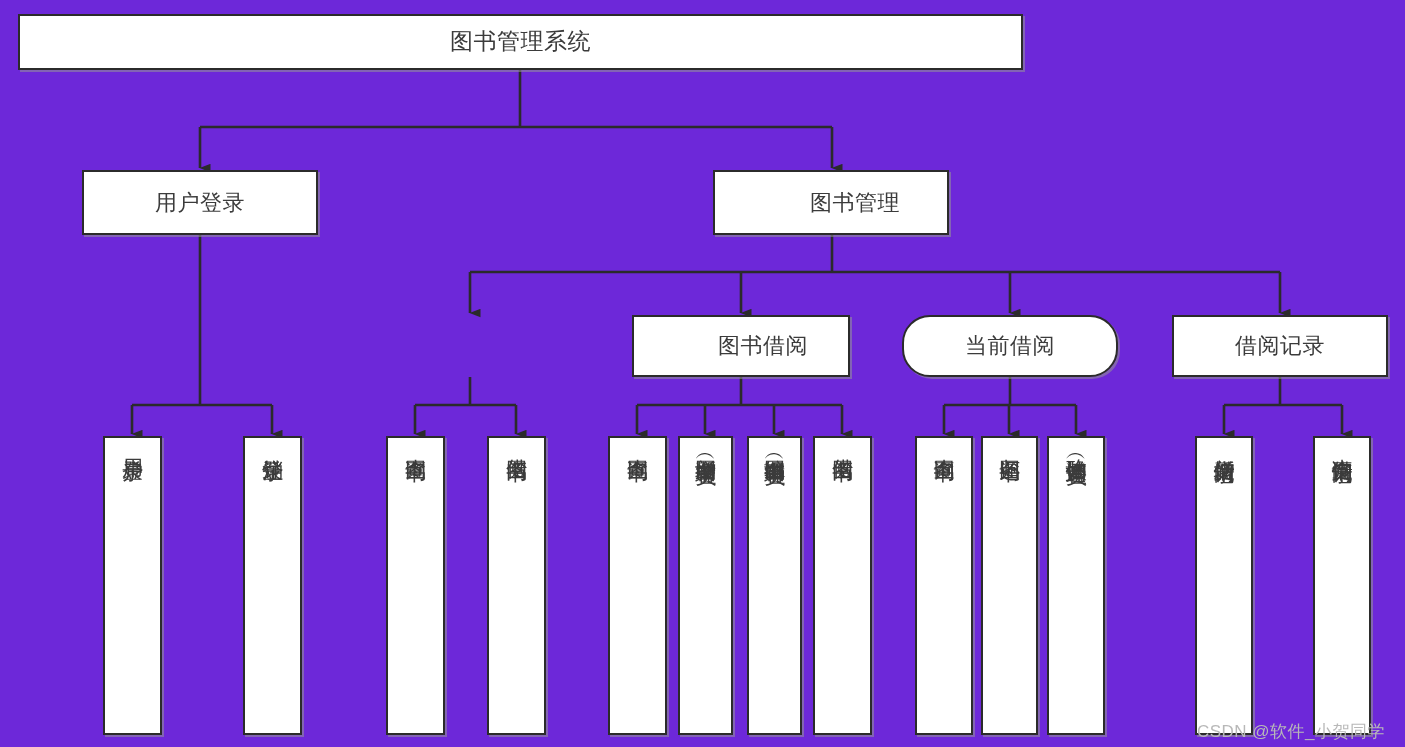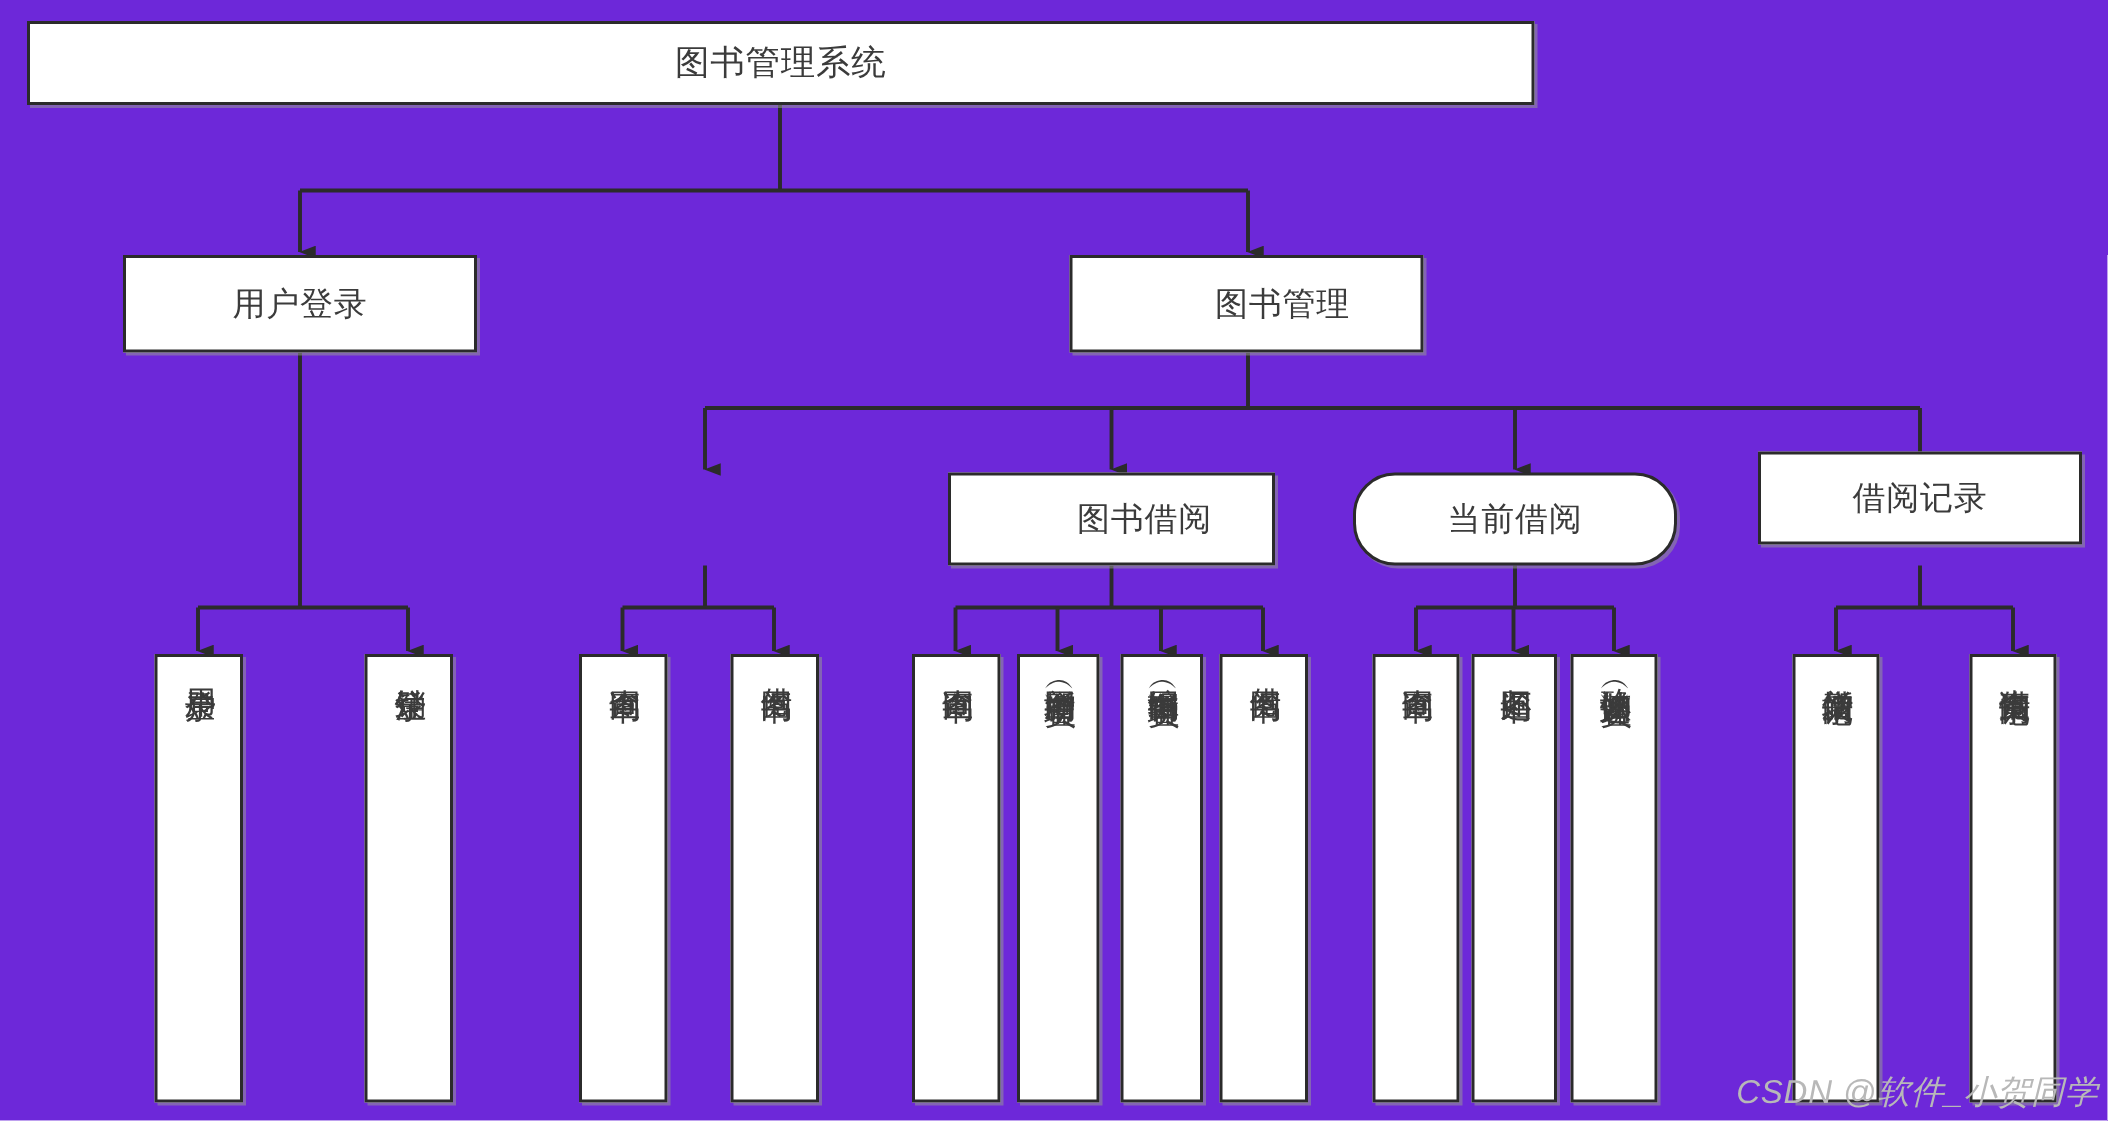--- a/index.html
+++ b/index.html
@@ -55,27 +55,26 @@
     line-height: 1.26;
     letter-spacing: 1px;
     white-space: normal;
     max-height: 100%;
   }
   .node.root .label {
     font-size: 23px;
   }
   #watermark {
     position: absolute;
-    right: 6px;
+    right: 20px;
     bottom: 4px;
     color: #b8b8b8;
-    font-size: 22px;
+    font-size: 17px;
     letter-spacing: 0.5px;
     user-select: none;
-    font-style: italic;
   }
 </style>
 </head>
 <body>
 
 <div id="canvas">
 
   <svg class="edges" viewBox="0 0 1405 747">
     <defs>
       <marker id="arw" markerWidth="10" markerHeight="12" refX="4.2" refY="10.5" orient="auto" markerUnits="userSpaceOnUse">
@@ -136,21 +135,21 @@
   <div class="node" style="left:713px; top:170px; width:236px; height:65px;padding-left:48px;">
     <span class="label">图书管理</span>
   </div>
 
   <div class="node" style="left:632px; top:315px; width:218px; height:62px;padding-left:44px;">
     <span class="label">图书借阅</span>
   </div>
   <div class="node" style="left:902px; top:315px; width:216px; height:62px;border-radius:28px;">
     <span class="label">当前借阅</span>
   </div>
-  <div class="node" style="left:1172px; top:301px; width:216px; height:62px;">
+  <div class="node" style="left:1172px; top:315px; width:216px; height:62px;">
     <span class="label">借阅记录</span>
   </div>
 
   <div class="node leaf" style="left:103px; top:436px; width:59px; height:299px;">
     <span class="label">用户登录</span>
   </div>
   <div class="node leaf" style="left:243px; top:436px; width:59px; height:299px;">
     <span class="label">注销登录</span>
   </div>
 

